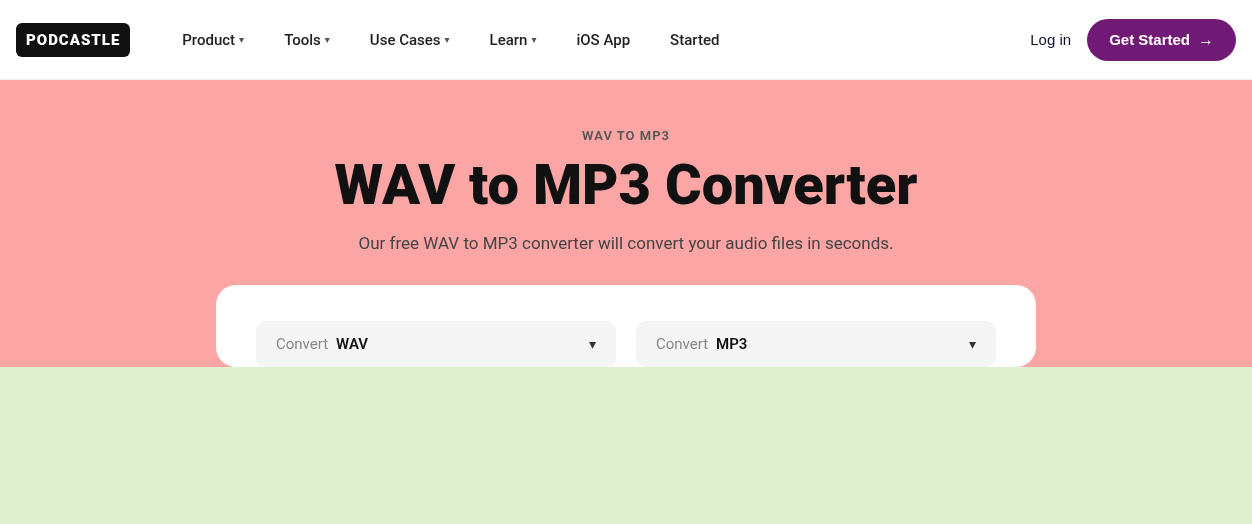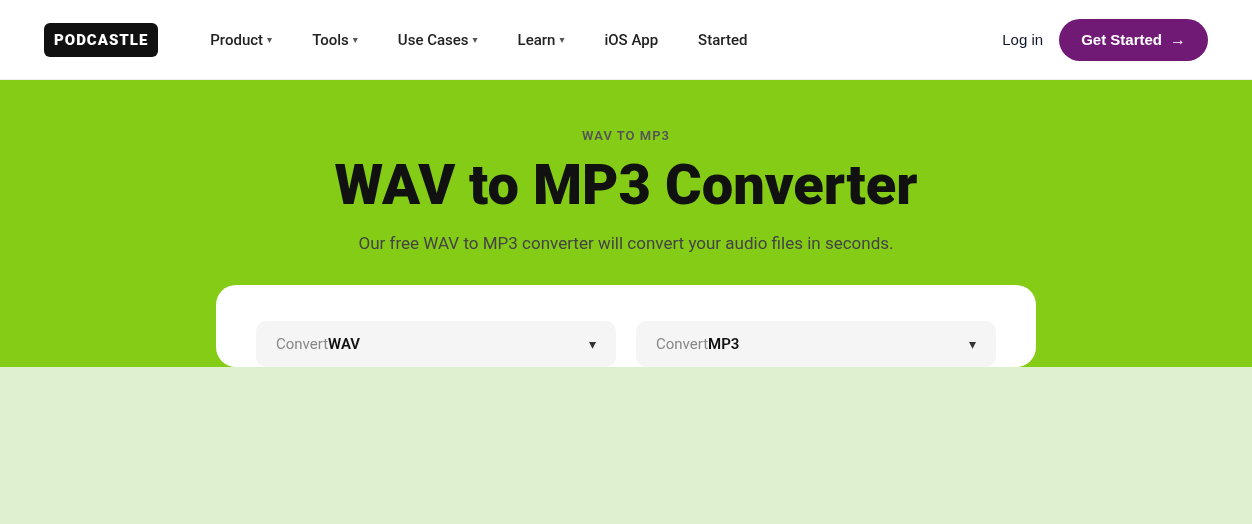--- a/index.html
+++ b/index.html
@@ -14,21 +14,21 @@
       width: 1252px;
       height: 524px;
       overflow: hidden;
     }
 
     
     .header {
       background-color: #fff;
       display: flex;
       align-items: center;
-      padding: 0 44px;
+      padding: 0 16px;
       height: 80px;
       border-bottom: 1px solid #eee;
     }
 
     .logo-wrapper {
       display: flex;
       align-items: center;
       margin-right: 40px;
     }
 
@@ -97,21 +97,21 @@
       gap: 8px;
       white-space: nowrap;
     }
 
     .get-started-btn .arrow {
       font-size: 16px;
     }
 
     
     .main-content {
-      background-color: #84cc16;
+      background-color: #fca5a5;
       display: flex;
       flex-direction: column;
       align-items: center;
       padding-top: 48px;
     }
 
     .subtitle-label {
       font-size: 13px;
       font-weight: 600;
       color: #555;
@@ -158,21 +158,21 @@
       padding: 14px 20px;
       display: flex;
       align-items: center;
       justify-content: space-between;
       cursor: pointer;
     }
 
     .dropdown-label-group {
       display: flex;
       align-items: center;
-      gap: 0;
+      gap: 8px;
       text-align: right;
     }
 
     .dropdown-prefix {
       font-size: 15px;
       color: #888;
       font-weight: 400;
     }
 
     .dropdown-value {

